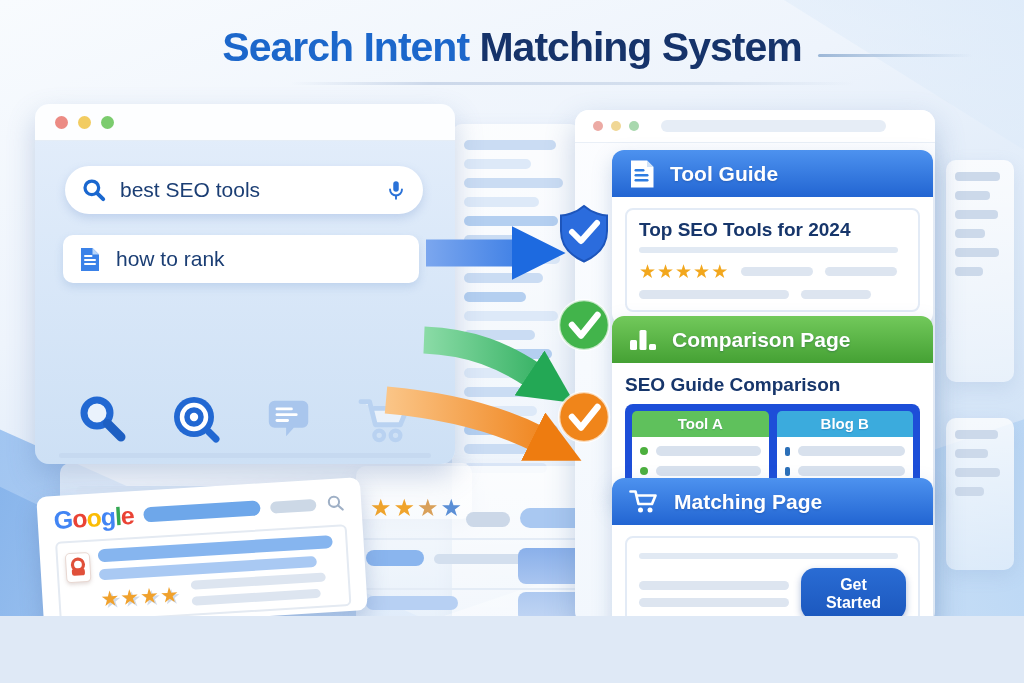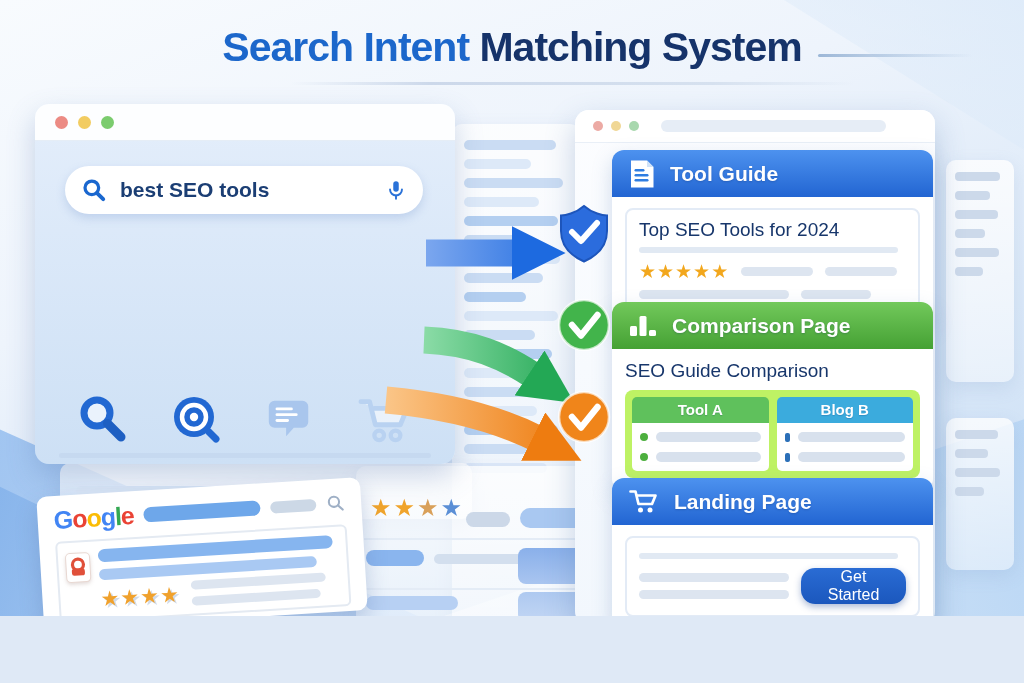--- a/index.html
+++ b/index.html
@@ -62,66 +62,66 @@
     background:linear-gradient(180deg,#e4eefb 0%,#cde0f5 100%); box-shadow:0 12px 28px rgba(85,120,175,.3); }
   .titlebar { height:36px; background:#fdfeff; border-radius:14px 14px 0 0; display:flex; align-items:center;
     padding-left:20px; gap:10px; box-shadow:0 1px 0 #e5edf6; }
   .dot { width:13px; height:13px; border-radius:50%; }
   .d-red { background:#ec8b84; } .d-yel { background:#f2cc61; } .d-grn { background:#7bcc6e; }
   .d-red2 { background:#ecaaa4; } .d-yel2 { background:#f0d795; } .d-grn2 { background:#a8d8ae; }
 
   .search-pill { position:absolute; left:30px; top:62px; width:358px; height:48px; background:#fff;
     border-radius:26px; box-shadow:0 4px 10px rgba(110,145,200,.28); display:flex; align-items:center;
     padding:0 16px; gap:13px; }
-  .q-text { font-size:21px; font-weight:700; color:#1b3e74; }
+  .q-text { font-size:21px; font-weight:400; color:#1b3e74; }
   .q-row { position:absolute; left:28px; width:356px; height:48px; background:#fff; border-radius:10px;
     box-shadow:0 4px 9px rgba(110,145,200,.24); display:flex; align-items:center; padding:0 15px; gap:14px; }
   .q-row2 { top:131px; } .q-row3 { top:195px; }
   .ml-auto { margin-left:auto; }
 
   .intent-icons { position:absolute; left:42px; top:284px; width:336px; height:62px;
     display:flex; justify-content:space-between; align-items:center; }
   .lw-divider { position:absolute; left:24px; top:349px; width:372px; height:5px; border-radius:3px; background:#c6d9f0; }
 
   .win-right { left:575px; top:110px; width:360px; height:515px;
     background:linear-gradient(180deg,#fcfdff,#f2f7fd); box-shadow:0 12px 30px rgba(85,120,175,.32); }
   .titlebar2 { height:32px; background:#ffffff; border-radius:14px 14px 0 0; display:flex; align-items:center;
     padding-left:18px; gap:8px; box-shadow:0 1px 0 #e9eff7; }
   .dot2 { width:10px; height:10px; border-radius:50%; }
   .url-pill { width:225px; height:12px; border-radius:6px; background:#e6edf6; margin-left:14px; }
 
   
   .card { position:absolute; left:37px; width:321px; background:#fff; border-radius:12px;
     box-shadow:0 8px 20px rgba(95,130,180,.28); }
-  .card-blog { top:40px; } .card-comp { top:192px; } .card-land { top:368px; }
+  .card-blog { top:40px; } .card-comp { top:206px; } .card-land { top:368px; }
   .card-header { height:47px; border-radius:12px 12px 0 0; display:flex; align-items:center;
     padding:0 17px; gap:15px; color:#fff; font-size:21px; font-weight:700; text-shadow:0 1px 2px rgba(10,40,100,.25); }
   .hdr-blue { background:linear-gradient(180deg,#4d92ef,#2265d2); }
   .hdr-green { background:linear-gradient(180deg,#72c95b,#45a134); }
   .card-body { padding:11px 13px 13px; }
   .inner-box { border:2px solid #e3ebf6; border-radius:8px; padding:9px 12px 11px; background:#fff; }
-  .card-title { font-size:19px; font-weight:400; color:#17366b; }
+  .card-title { font-size:19px; font-weight:700; color:#17366b; }
   .u-bar { height:6px; border-radius:3px; background:#e1e9f3; margin-top:6px; }
   .flex-row { display:flex; align-items:center; gap:12px; margin-top:9px; }
   .ph-bar { height:9px; border-radius:5px; background:#dde5f0; }
   .stars { color:#f2a71d; font-size:19px; letter-spacing:1px; line-height:1; }
 
-  .comp-table { margin-top:8px; background:#bef264; border-radius:8px; padding:7px; display:flex; gap:8px; }
+  .comp-table { margin-top:8px; background:#1d4ed8; border-radius:8px; padding:7px; display:flex; gap:8px; }
   .comp-col { flex:1; }
   .comp-col-hdr { height:26px; line-height:26px; text-align:center; color:#fff; font-weight:700; font-size:15px;
     border-radius:5px 5px 0 0; text-shadow:0 1px 1px rgba(10,40,100,.2); }
   .ch-a { background:#5fc15c; } .ch-b { background:#3babdd; }
   .comp-col-body { background:#fff; border-radius:0 0 5px 5px; padding:9px 8px; display:flex; flex-direction:column; gap:10px; }
   .comp-row { display:flex; align-items:center; gap:8px; }
   .bullet-a { width:8px; height:8px; border-radius:50%; background:#4caf3e; flex:0 0 auto; }
   .bullet-b { width:5px; height:9px; border-radius:2px; background:#2b6fb8; flex:0 0 auto; }
   .comp-bar { height:10px; border-radius:5px; background:#d8e1ed; flex:1; }
 
-  .cta-btn { margin-left:auto; background:linear-gradient(180deg,#2a6cd4,#1b57bd); color:#fff; font-weight:400;
-    font-size:16px; padding:0 17px; border-radius:14px; border:none; box-shadow:0 3px 7px rgba(20,60,140,.35); cursor:pointer; }
+  .cta-btn { margin-left:auto; background:linear-gradient(180deg,#2a6cd4,#1b57bd); color:#fff; font-weight:700;
+    font-size:16px; padding:8px 17px; border-radius:14px; border:none; box-shadow:0 3px 7px rgba(20,60,140,.35); cursor:pointer; }
 
   
   .google-card { position:absolute; left:40px; top:487px; width:324px; height:133px; background:#fff;
     border-radius:10px; box-shadow:0 10px 22px rgba(85,115,170,.32); transform:rotate(-3.5deg);
     padding:12px 16px; }
   .g-top { display:flex; align-items:center; gap:10px; }
   .g-logo { font-size:25px; font-weight:700; letter-spacing:-1px; line-height:1; }
   .gl-b { color:#4285F4; } .gl-r { color:#EA4335; } .gl-y { color:#FBBC05; } .gl-g { color:#34A853; }
   .g-searchbar { width:118px; height:15px; border-radius:8px; background:#6ea7ea; }
   .g-graypill { width:46px; height:12px; border-radius:6px; background:#ccd8e6; margin-left:auto; }
@@ -222,20 +222,30 @@
         <line x1="14.8" y1="14.8" x2="20.5" y2="20.5" stroke="#1a67cf" stroke-width="3.6" stroke-linecap="round"></line>
       </svg>
       <span class="q-text">best SEO tools</span>
       <svg class="ml-auto" width="22" height="24" viewBox="0 0 24 24">
         <rect x="9" y="2.5" width="6" height="11.5" rx="3" fill="#2a72d8"></rect>
         <path d="M5.5 11.5 a6.5 6.5 0 0 0 13 0" fill="none" stroke="#2a72d8" stroke-width="2.1" stroke-linecap="round"></path>
         <line x1="12" y1="18" x2="12" y2="21.5" stroke="#2a72d8" stroke-width="2.1" stroke-linecap="round"></line>
       </svg>
     </div>
 
+    <div class="q-row q-row2">
+      <svg width="24" height="27" viewBox="0 0 24 26">
+        <path d="M3 1.5 h11.5 l6.5 6.5 v16.5 h-18 z" fill="#3b82e8"></path>
+        <path d="M14.5 1.5 l6.5 6.5 h-6.5 z" fill="#bcd7f8"></path>
+        <rect x="6" y="8.5" width="8.5" height="2.1" rx="1" fill="#fff"></rect>
+        <rect x="6" y="12.5" width="12" height="2.1" rx="1" fill="#fff"></rect>
+        <rect x="6" y="16.5" width="12" height="2.1" rx="1" fill="#fff"></rect>
+      </svg>
+      <span class="q-text">how to rank</span>
+    </div>
 
 
     <div class="intent-icons">
       <svg width="52" height="52" viewBox="0 0 52 52">
         <circle cx="20" cy="20" r="13" fill="#eaf2fc" stroke="#2268d2" stroke-width="7"></circle>
         <line x1="30.5" y1="30.5" x2="44" y2="44" stroke="#1e5fc2" stroke-width="9" stroke-linecap="round"></line>
       </svg>
       <svg width="52" height="52" viewBox="0 0 52 52">
         <circle cx="24" cy="24" r="20" fill="#2268d2"></circle>
         <circle cx="24" cy="24" r="12" fill="none" stroke="#fff" stroke-width="4.5"></circle>
@@ -336,21 +346,21 @@
       </div>
     </div>
 
     <div class="card card-land">
       <div class="card-header hdr-blue">
         <svg width="30" height="27" viewBox="0 0 30 26">
           <path d="M1.5 3 h5 l3 12.5 h13.5 l3.5 -8.5 h-17.5" fill="none" stroke="#fff" stroke-width="2.7" stroke-linejoin="round" stroke-linecap="round"></path>
           <circle cx="11.5" cy="21.5" r="2.5" fill="#fff"></circle>
           <circle cx="21" cy="21.5" r="2.5" fill="#fff"></circle>
         </svg>
-        <span>Landing Page</span>
+        <span>Matching Page</span>
       </div>
       <div class="card-body">
         <div class="inner-box">
           <div class="u-bar" style="width:97%"></div>
           <div class="flex-row">
             <div style="flex:1">
               <div class="ph-bar" style="width:150px"></div>
               <div class="ph-bar" style="width:150px; margin-top:8px"></div>
             </div>
             <button class="cta-btn">Get Started</button>

